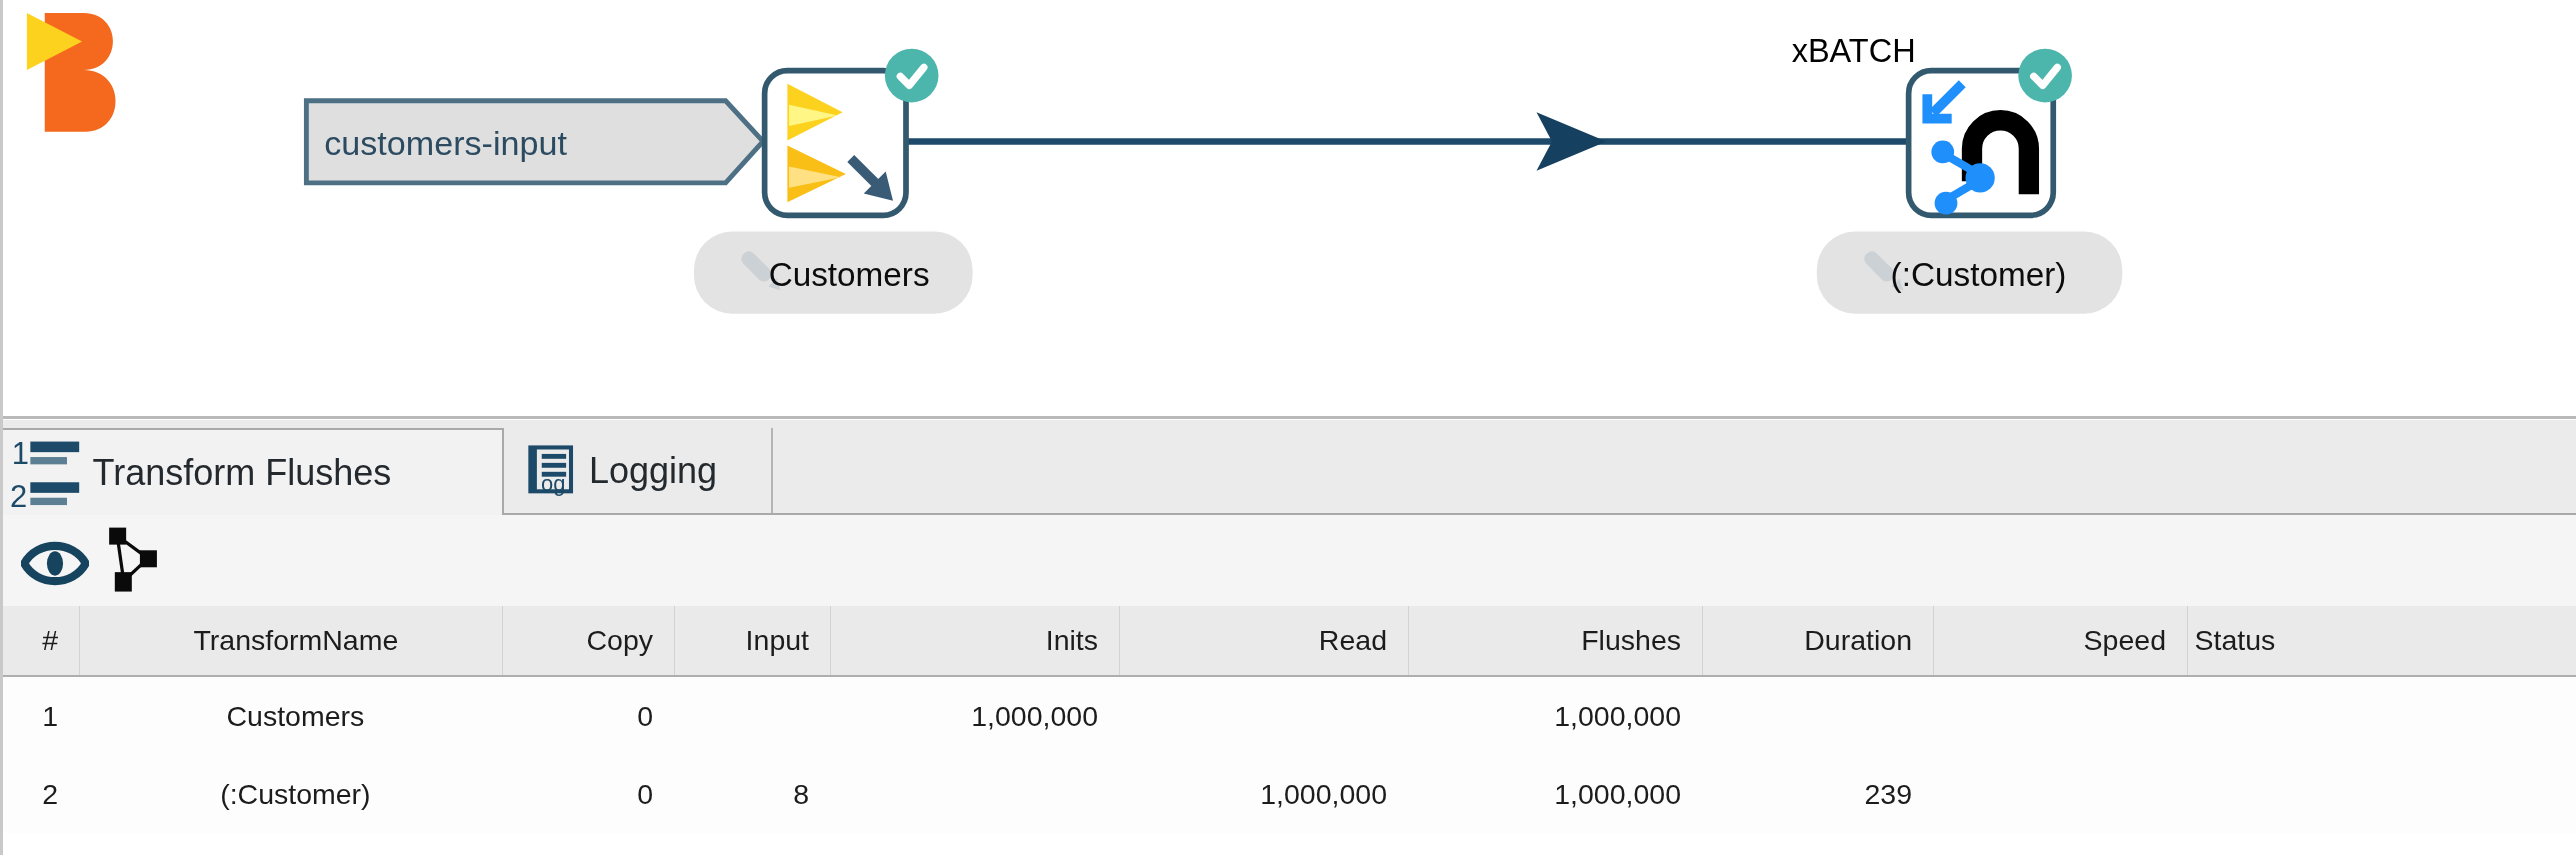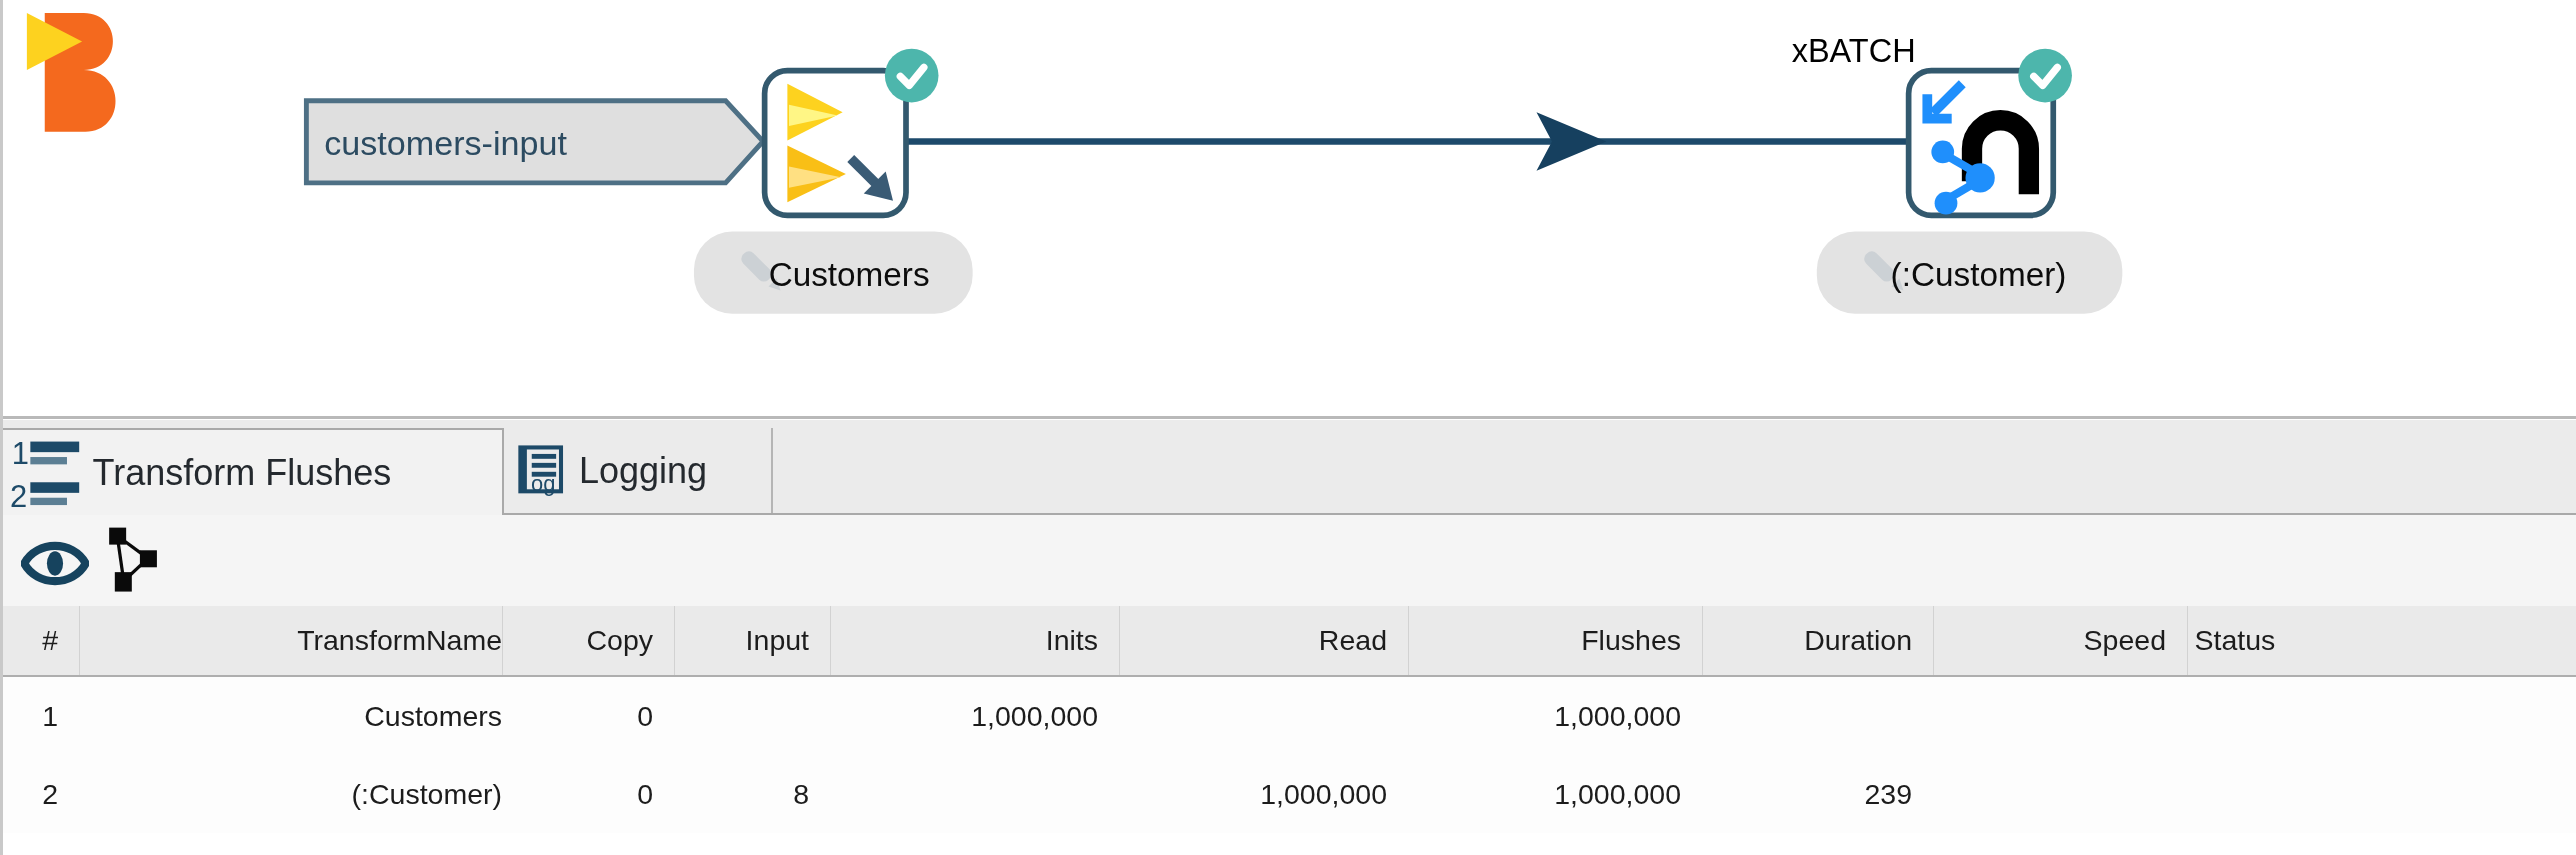--- a/index.html
+++ b/index.html
@@ -9,34 +9,34 @@
   
   #canvas{position:absolute;left:0;top:0;width:2573px;height:416px;background:#ffffff;
           border-bottom:3.3px solid #b9b9b9;}
   #canvas svg{position:absolute;left:0;top:0;}
   
   #tabbar{position:absolute;left:0;top:420px;width:2573px;height:95px;background:#ebebeb;}
   #tab-bottom-line{position:absolute;left:501px;right:0;bottom:0;height:2.4px;background:#a9a9a9;}
   .tab{position:absolute;top:8.1px;display:flex;align-items:center;gap:13px;box-sizing:border-box;}
   #tab-active{left:0;width:501px;height:87px;background:#f2f2f2;
               border-top:2.4px solid #a9a9a9;border-right:2.4px solid #a9a9a9;padding-left:6.5px;}
-  #tab-logging{left:501px;width:269px;height:85px;border-right:2.4px solid #b5b5b5;padding-left:13px;}
+  #tab-logging{left:501px;width:269px;height:85px;border-right:2.4px solid #b5b5b5;padding-left:23px;}
   .tab-label{font-size:36px;color:#24292e;white-space:nowrap;}
   
   #ptoolbar{position:absolute;left:0;top:515px;width:2573px;height:91px;background:#f5f5f5;}
   .tool{position:absolute;}
   
   #mtable{position:absolute;left:0;top:606px;width:2573px;}
   .trow{display:grid;grid-template-columns:76px 423px 172px 156px 289px 289px 294px 231px 254px 198px 194px;}
   .thead{background:#eaeaea;border-bottom:2.4px solid #aeaeae;}
   .thead .cell{height:69px;line-height:69px;border-left:1.6px solid #d2d2d2;box-sizing:border-box;}
   .thead .cell:first-child{border-left:none;}
   .tbody .cell{height:78px;line-height:78px;background:#fdfdfd;}
   .cell{font-size:28.5px;white-space:nowrap;overflow:hidden;}
-  .al{text-align:right;padding-left:9.8px;box-sizing:border-box;}
+  .al{text-align:center;padding-left:9.8px;box-sizing:border-box;}
   .ar{text-align:right;padding-right:21px;box-sizing:border-box;}
   .as{text-align:left;padding-left:6.5px;box-sizing:border-box;}
 </style>
 </head>
 <body>
 
 <div id="app">
 
   <div id="canvas">
     <svg width="2573" height="416" viewBox="0 0 3164 512">

